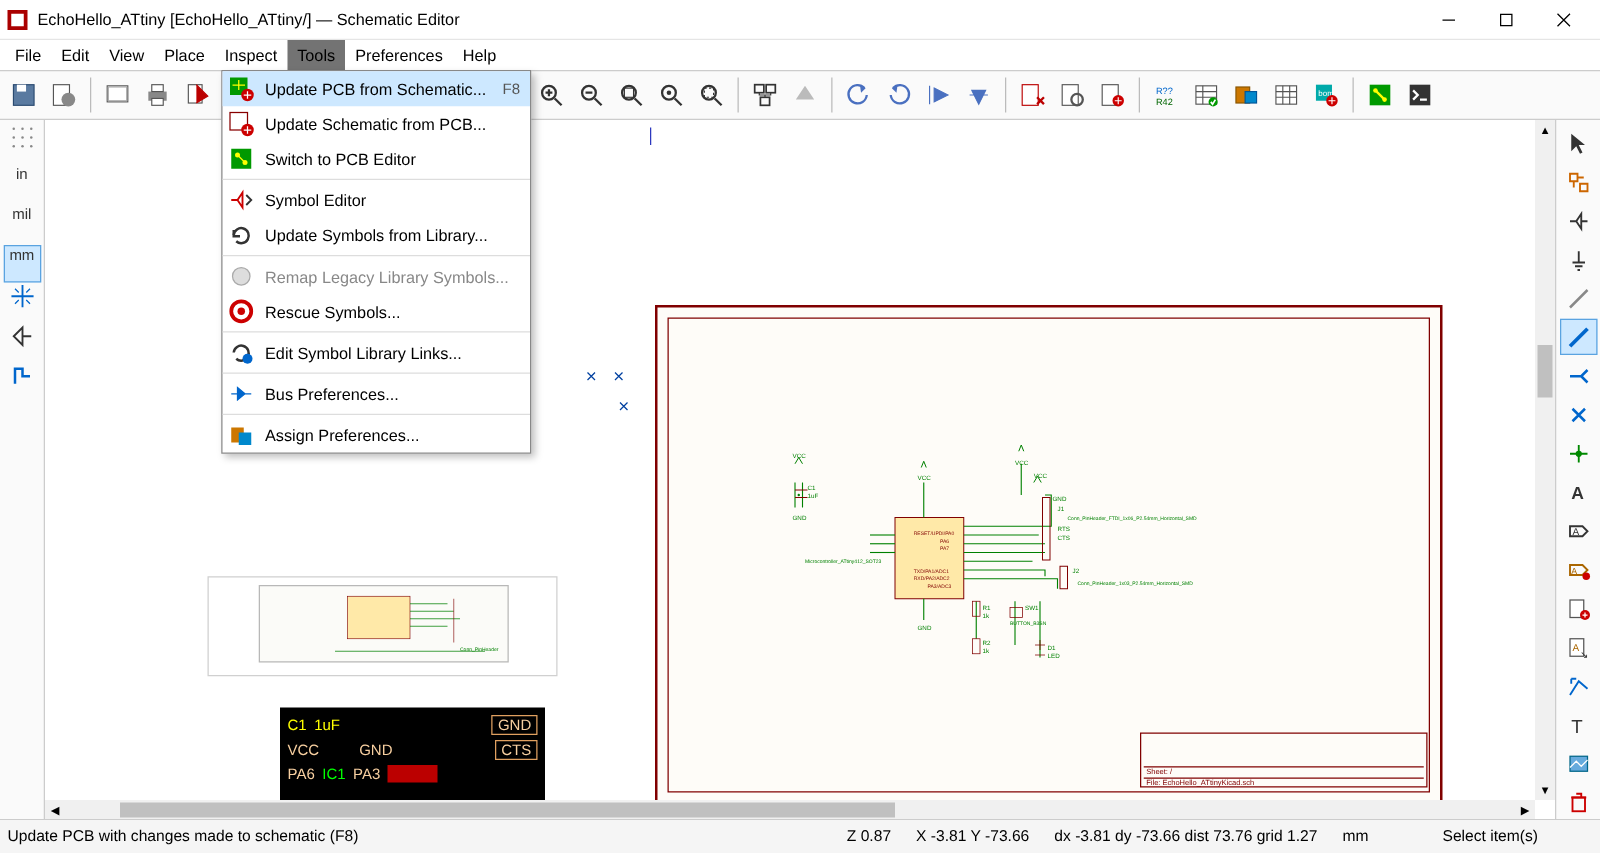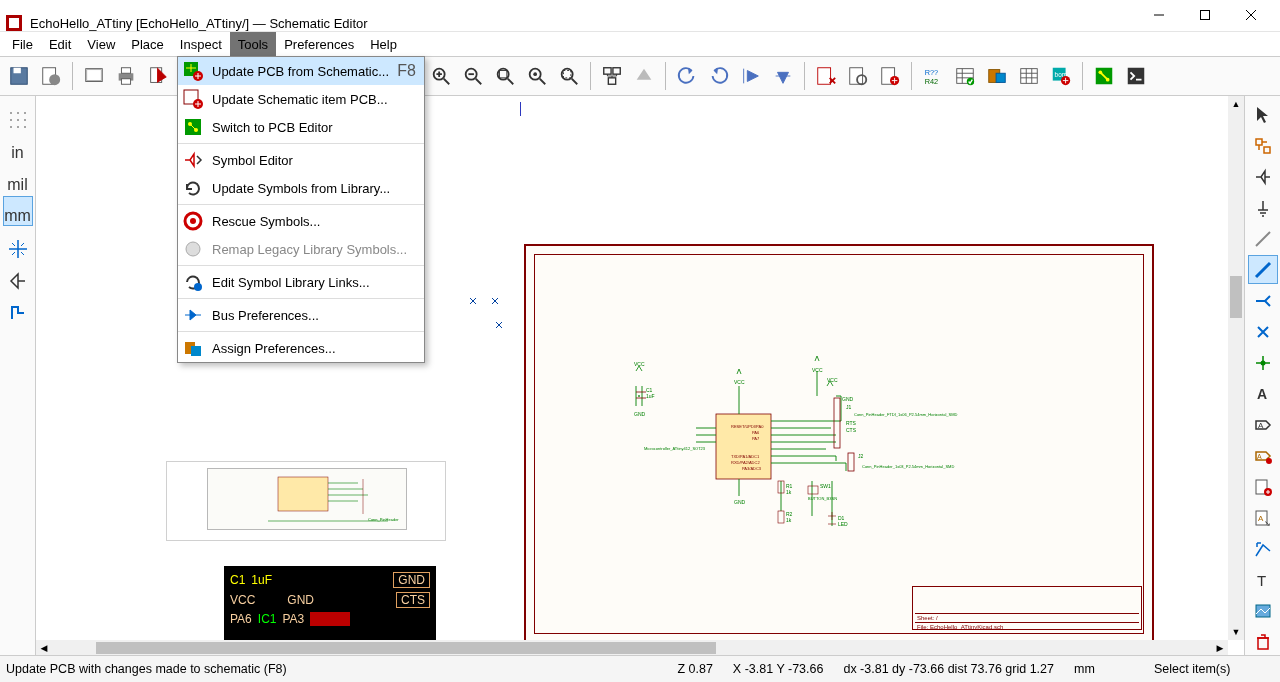--- a/index.html
+++ b/index.html
@@ -1,19 +1,19 @@
 <!DOCTYPE html>
 <html><head>
 <meta charset="utf-8">
 <style>
 * { box-sizing: border-box; margin: 0; padding: 0; font-family: "Segoe UI", Tahoma, sans-serif; }
 body { width: 1280px; height: 682px; overflow: hidden; background: #fff; font-size: 13px; color: #000; }
 
 
-.titlebar { height: 32px; display: flex; align-items: flex-end; padding: 0 6px; background: #fff; border-bottom: 1px solid #e5e5e5; }
+.titlebar { height: 32px; display: flex; align-items: center; padding: 0 6px; background: #fff; border-bottom: 1px solid #e5e5e5; }
 .titlebar .app-icon { width: 16px; height: 16px; background: #a00; margin-right: 8px; position: relative; }
 .titlebar .app-icon::after { content:""; position:absolute; inset:3px; background:#fff; }
 .titlebar .title-text { flex: 0 0 auto; }
 .titlebar .spacer { flex: 1; }
 .titlebar .winbtn { width: 46px; height: 32px; display: flex; align-items: center; justify-content: center; }
 .titlebar .winbtn svg { width: 12px; height: 12px; }
 
 
 .menubar { height: 24px; display: flex; align-items: stretch; padding: 0 4px; background: #fff; }
 .menubar .menu-item { display: flex; align-items: center; padding: 0 8px; cursor: default; }
@@ -22,21 +22,21 @@
 
 .toolbar { height: 40px; border-top: 1px solid #ccc; border-bottom: 1px solid #ccc; display: flex; align-items: center; padding: 0 4px; background: #fafafa; gap: 2px; }
 .toolbar .sep { width: 1px; height: 28px; background: #bbb; margin: 0 4px; }
 .tbtn { width: 30px; height: 30px; border: 1px solid transparent; display: flex; align-items: center; justify-content: center; }
 .tbtn svg { width: 22px; height: 22px; }
 
 
 .main { position: relative; height: calc(100% - 32px - 24px - 40px - 26px); display: flex; }
 
 .leftbar { width: 36px; background: #fafafa; border-right: 1px solid #ccc; display: flex; flex-direction: column; align-items: center; padding-top: 4px; gap: 2px; }
-.leftbar .lbtn { width: 30px; height: 30px; display: flex; align-items: flex-end; justify-content: center; font-size: 16px; font-weight: 500; color: #333; }
+.leftbar .lbtn { width: 30px; height: 30px; display: flex; align-items: flex-start; justify-content: center; font-size: 12px; font-weight: 500; color: #333; }
 .leftbar .lbtn.active { background: #cde8ff; border: 1px solid #5aa3e0; }
 
 .rightbar { width: 36px; background: #fafafa; border-left: 1px solid #ccc; display: flex; flex-direction: column; align-items: center; padding-top: 4px; gap: 2px; }
 .rightbar .rbtn { width: 30px; height: 30px; display: flex; align-items: center; justify-content: center; }
 .rightbar .rbtn.active { background: #cde8ff; border: 1px solid #5aa3e0; }
 .rightbar .rbtn svg { width: 20px; height: 20px; }
 
 .canvas-wrap { flex: 1; position: relative; background: #fff; overflow: hidden; }
 .vscroll { position: absolute; right: 0; top: 0; bottom: 16px; width: 16px; background: #f0f0f0; }
 .vscroll .arrow { height: 16px; display:flex; align-items:center; justify-content:center; font-size:9px; }
@@ -56,21 +56,21 @@
 .sch-shapes { position: absolute; left: 50px; top: 70px; width: 480px; height: 260px; pointer-events: none; }
 
 
 .dropdown { position: absolute; left: 177px; top: 56px; width: 248px; background: #fff; border: 1px solid #888; box-shadow: 3px 3px 6px rgba(0,0,0,0.25); z-index: 50; }
 .dropdown .dd-item { height: 28px; display: flex; align-items: center; padding: 0 8px 0 4px; gap: 8px; }
 .dropdown .dd-item.hover { background: #cde8ff; }
 .dropdown .dd-item.disabled { color: #888; }
 .dropdown .dd-sep { height: 1px; background: #ddd; margin: 2px 0; }
 .dropdown .dd-icon { width: 22px; height: 22px; flex: 0 0 22px; display:flex; align-items:center; justify-content:center; }
 .dropdown .dd-label { flex: 1; white-space: nowrap; }
-.dropdown .dd-accel { color: #555; font-size: 16px; }
+.dropdown .dd-accel { color: #555; font-size: 12px; }
 
 
 .thumb-cover { position: absolute; left: 130px; top: 365px; width: 280px; height: 80px; background: #fff; border:1px solid #d0d0d0; }
 .thumb-cover .mini { position:absolute; left:40px; top:6px; width:200px; height:62px; border:1px solid #b8b8b8; background:#fbfbf8; }
 .pcb-thumb { position: absolute; left: 188px; top: 470px; width: 212px; height: 80px; background: #000; padding: 6px; font-family: monospace; font-size: 12px; }
 .pcb-thumb .p-row { display: flex; gap: 6px; align-items: center; }
 .pcb-thumb .p-c1 { color: #ff0; }
 .pcb-thumb .p-red { background: #b00; color:#b00; width:40px; height:14px; display:inline-block; }
 .pcb-thumb .p-gnd { color:#f7cfa0; }
 .pcb-thumb .p-cts { color:#f7cfa0; }
@@ -638,21 +638,21 @@
       <div class="dd-accel">F8</div>
     </div>
     <div class="dd-item">
       <div class="dd-icon">
         <svg viewBox="0 0 22 22">
           <rect x="2" y="2" width="14" height="14" fill="#fff" stroke="#800"></rect>
           <circle cx="16" cy="16" r="5" fill="#c00"></circle>
           <path d="M13 16 H19 M16 13 V19" stroke="#fff"></path>
         </svg>
       </div>
-      <div class="dd-label">Update Schematic item PCB...</div>
+      <div class="dd-label">Update Schematic from PCB...</div>
     </div>
     <div class="dd-item">
       <div class="dd-icon">
         <svg viewBox="0 0 22 22">
           <rect x="3" y="3" width="16" height="16" fill="#090"></rect>
           <circle cx="8" cy="8" r="2" fill="#ff0"></circle>
           <circle cx="14" cy="14" r="2" fill="#ff0"></circle>
           <path d="M8 8 L14 14" stroke="#ff0"></path>
         </svg>
       </div>
@@ -671,36 +671,36 @@
     <div class="dd-item">
       <div class="dd-icon">
         <svg viewBox="0 0 22 22">
           <path d="M5 11 a6 6 0 1 1 2 5" fill="none" stroke="#333" stroke-width="2"></path>
           <path d="M5 7 L5 12 L10 12" fill="none" stroke="#333" stroke-width="2"></path>
         </svg>
       </div>
       <div class="dd-label">Update Symbols from Library...</div>
     </div>
     <div class="dd-sep"></div>
+    <div class="dd-item disabled">
+      <div class="dd-icon">
+        <svg viewBox="0 0 22 22">
+          <circle cx="11" cy="11" r="7" fill="#ddd" stroke="#aaa"></circle>
+        </svg>
+      </div>
+      <div class="dd-label">Remap Legacy Library Symbols...</div>
+    </div>
     <div class="dd-item">
       <div class="dd-icon">
         <svg viewBox="0 0 22 22">
           <circle cx="11" cy="11" r="8" fill="#fff" stroke="#c00" stroke-width="3"></circle>
           <circle cx="11" cy="11" r="3" fill="#c00"></circle>
         </svg>
       </div>
       <div class="dd-label">Rescue Symbols...</div>
-    </div>
-    <div class="dd-item disabled">
-      <div class="dd-icon">
-        <svg viewBox="0 0 22 22">
-          <circle cx="11" cy="11" r="7" fill="#ddd" stroke="#aaa"></circle>
-        </svg>
-      </div>
-      <div class="dd-label">Remap Legacy Library Symbols...</div>
     </div>
     <div class="dd-sep"></div>
     <div class="dd-item">
       <div class="dd-icon">
         <svg viewBox="0 0 22 22">
           <path d="M5 11 a6 6 0 1 1 2 5" fill="none" stroke="#333" stroke-width="2"></path>
           <circle cx="16" cy="16" r="4" fill="#06c"></circle>
         </svg>
       </div>
       <div class="dd-label">Edit Symbol Library Links...</div>

